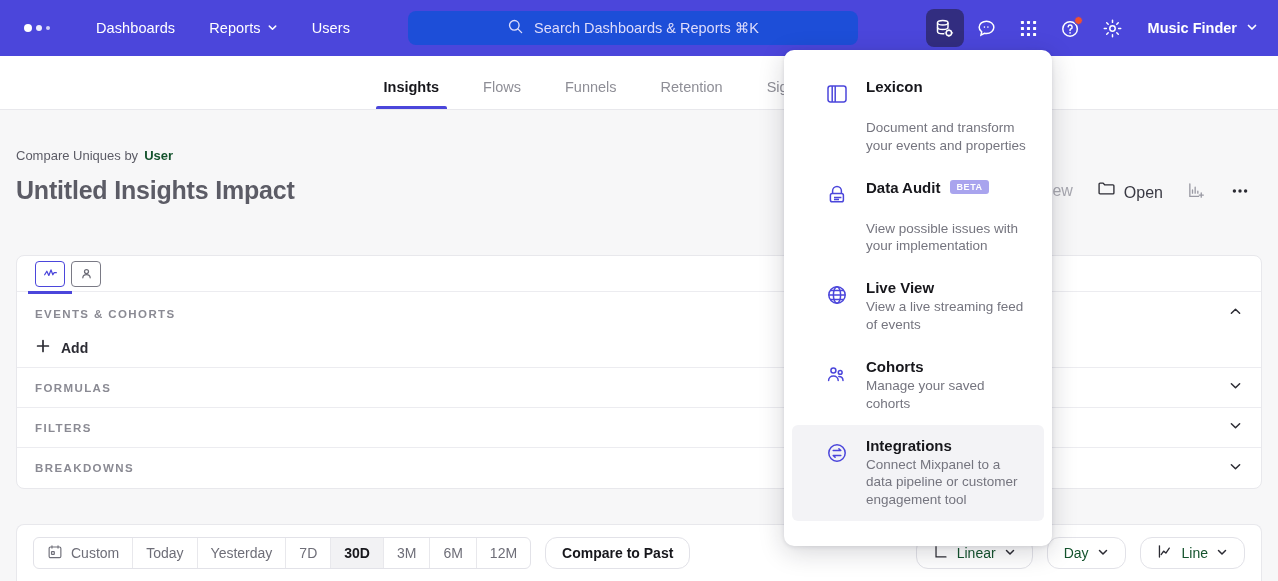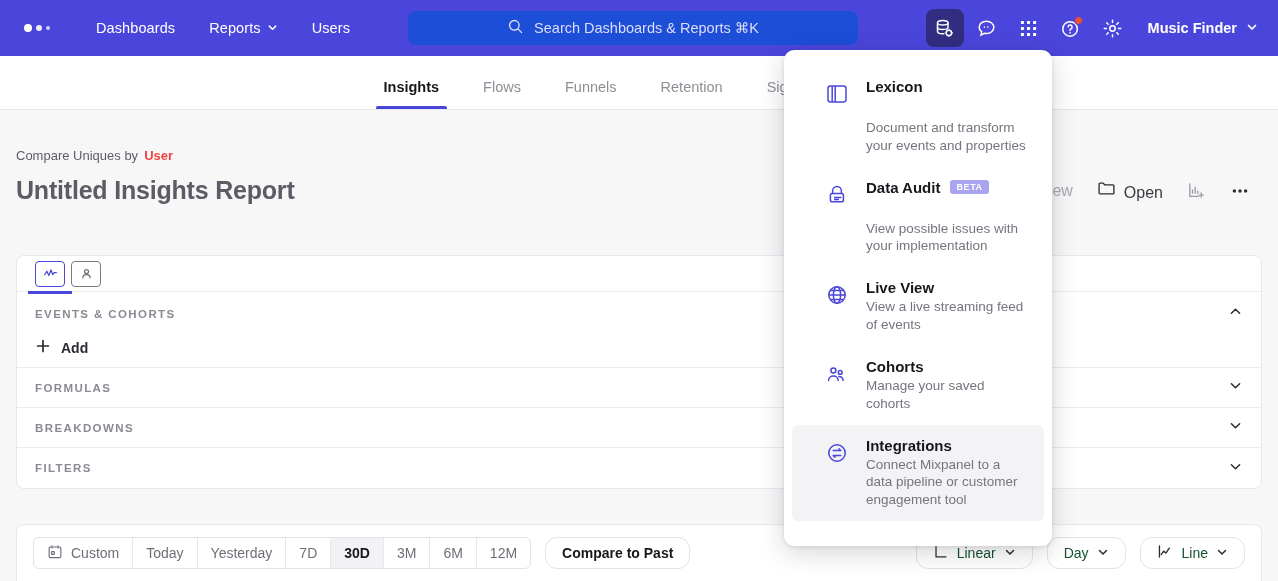--- a/index.html
+++ b/index.html
@@ -79,21 +79,21 @@
     content: ""; position: absolute; left: 14px; right: 14px; bottom: 0;
     height: 3px; background: #4b46db; border-radius: 2px 2px 0 0;
   }
 
   
   .titlewrap { position: absolute; top: 110px; left: 0; width: 1278px; }
   .subtitle {
     margin: 38px 0 0 16px; font-size: 13px; color: #5c5c66;
     display: flex; gap: 6px; align-items: baseline;
   }
-  .subtitle .strong { font-weight: bold; color: #ef4444; cursor: pointer; }
+  .subtitle .strong { font-weight: bold; color: #14532d; cursor: pointer; }
   .titlerow {
     display: flex; align-items: center;
     margin: 10px 16px 0 16px;
   }
   .report-title { font-size: 25px; font-weight: bold; color: #5c5c66; letter-spacing: -.2px; }
   .title-actions { margin-left: auto; display: flex; align-items: center; gap: 0; }
 
   .share-group { display: flex; align-items: stretch; border-radius: 6px; overflow: hidden; height: 31px; }
   .share-btn {
     background: #b0abef; color: #ffffff; font-size: 14px; font-weight: bold;
@@ -318,21 +318,21 @@
       <div class="tab"><span>Impact</span></div>
     </div>
   </div>
 
   <div class="titlewrap">
     <div class="subtitle">
       <span>Compare Uniques by</span>
       <span class="strong">User</span>
     </div>
     <div class="titlerow">
-      <div class="report-title">Untitled Insights Report</div>
+      <div class="report-title">Untitled Insights Impact</div>
       <div class="title-actions">
         <div class="share-group">
           <div class="share-btn">
               <span>Share</span>
             </div>
           <div class="share-link">
             <svg width="17" height="17" viewBox="0 0 20 20" fill="none" stroke="#ffffff" stroke-width="1.5" stroke-linecap="round">
               <path d="M8.2 11.8a3 3 0 0 0 4.3 0l3-3a3 3 0 1 0-4.3-4.3l-1 1"></path>
               <path d="M11.8 8.2a3 3 0 0 0-4.3 0l-3 3a3 3 0 1 0 4.3 4.3l1-1"></path>
             </svg>
@@ -404,30 +404,30 @@
     <div class="sect">
       <span class="sect-label">FORMULAS</span>
       <span class="sect-chev">
         <svg width="15" height="15" viewBox="0 0 16 16">
             <path d="M3.6 6.2 L8 10.4 L12.4 6.2" fill="none" stroke="#2b2b33" stroke-width="1.6" stroke-linecap="round" stroke-linejoin="round"></path>
           </svg>
       </span>
     </div>
 
     <div class="sect">
-      <span class="sect-label">BREAKDOWNS</span>
+      <span class="sect-label">FILTERS</span>
       <span class="sect-chev">
         <svg width="15" height="15" viewBox="0 0 16 16">
             <path d="M3.6 6.2 L8 10.4 L12.4 6.2" fill="none" stroke="#2b2b33" stroke-width="1.6" stroke-linecap="round" stroke-linejoin="round"></path>
           </svg>
       </span>
     </div>
 
     <div class="sect">
-      <span class="sect-label">FILTERS</span>
+      <span class="sect-label">BREAKDOWNS</span>
       <span class="sect-chev">
         <svg width="15" height="15" viewBox="0 0 16 16">
             <path d="M3.6 6.2 L8 10.4 L12.4 6.2" fill="none" stroke="#2b2b33" stroke-width="1.6" stroke-linecap="round" stroke-linejoin="round"></path>
           </svg>
       </span>
     </div>
   </div>
 
   <div class="bottombar">
     <div class="segmented">

